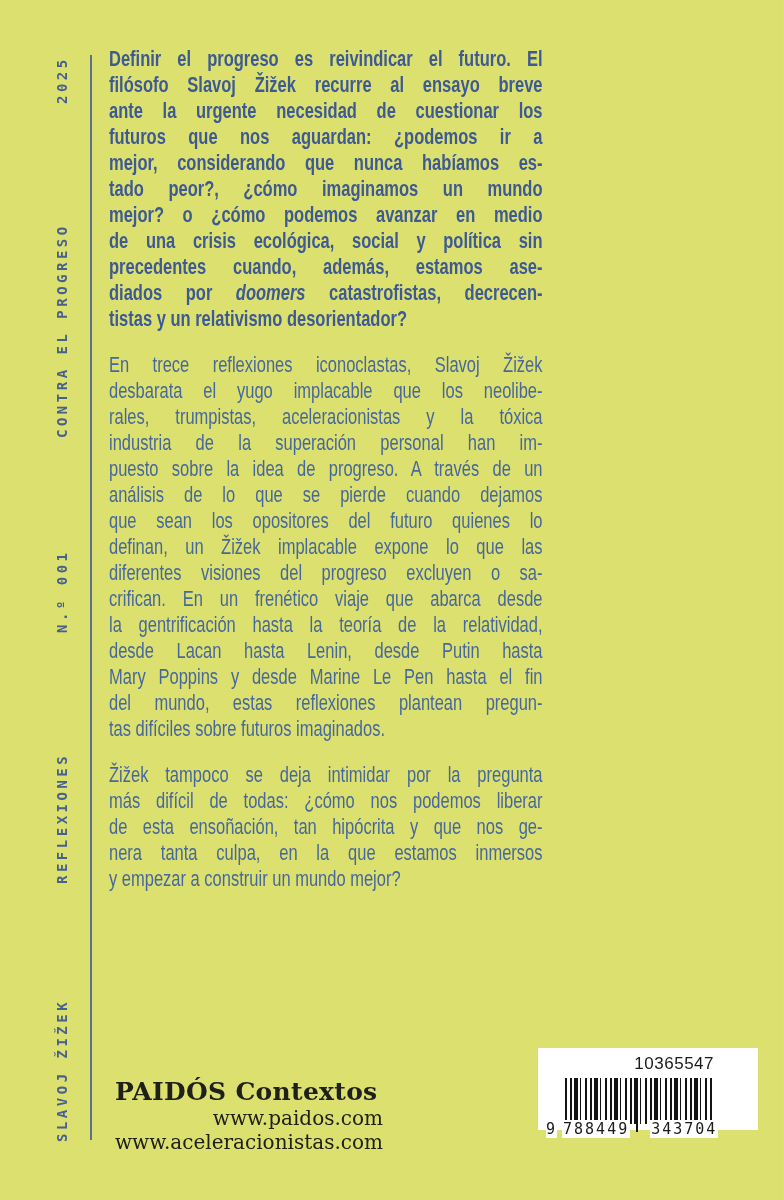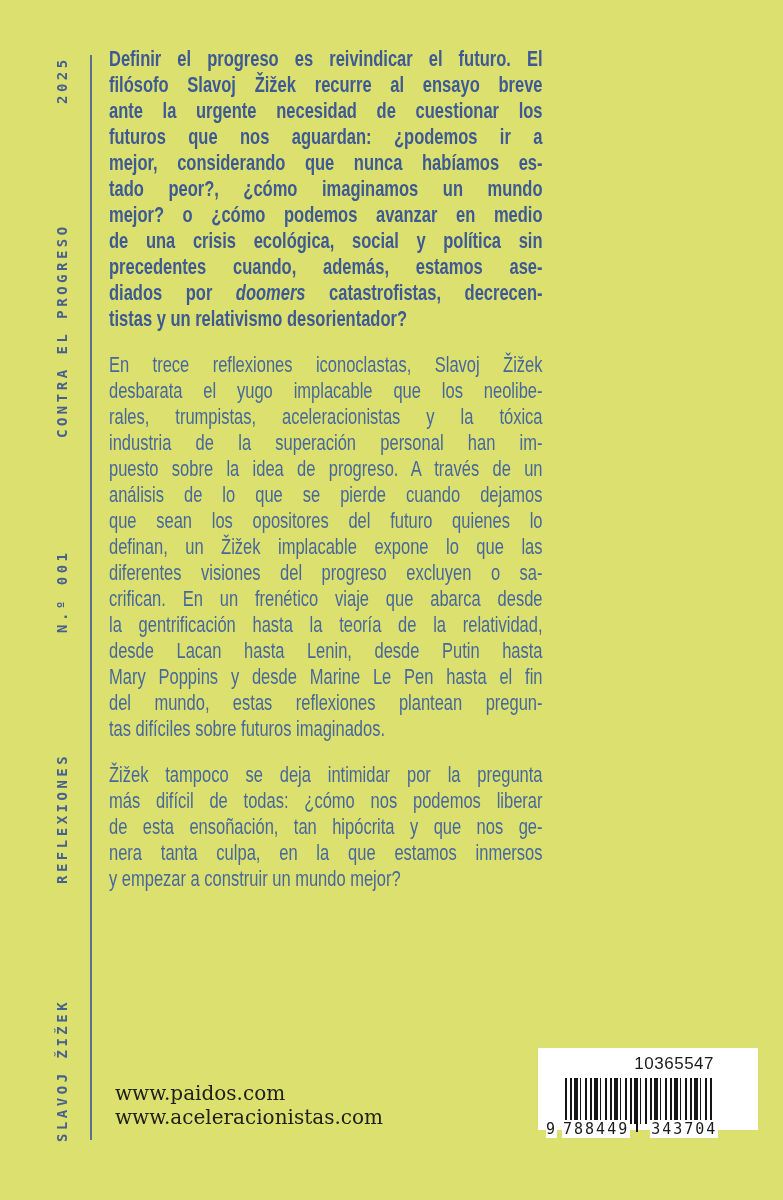--- a/index.html
+++ b/index.html
@@ -28,21 +28,21 @@
     position:absolute;left:109px;top:46px;width:578px;
     transform:scaleX(0.75);transform-origin:left top;
   }
   .para{margin:0 0 20px 0;font-size:22px;line-height:26px;color:#47689c;}
   .para.bold{font-weight:bold;color:#3d5a94;}
   .line{text-align:justify;text-align-last:justify;}
   .line.last{text-align-last:left;}
   
   .publisher{position:absolute;left:115px;top:1078px;color:#20201a;}
   .pub-name{font-family:"DejaVu Serif",serif;font-weight:bold;font-size:25px;line-height:28px;letter-spacing:0.3px;}
-  .pub-url{font-family:"DejaVu Serif",serif;font-size:20px;line-height:24px;}
+  .pub-url{font-family:"DejaVu Serif",serif;font-size:20px;line-height:24px;text-align:right;}
   .pub-url:first-of-type{margin-top:3px;}
   
   .barcode{position:absolute;left:538px;top:1048px;width:220px;height:82px;background:#ffffff;}
   .bc-sku{position:absolute;top:6px;right:44px;font-size:17px;color:#1a1a1a;letter-spacing:0.5px;}
   .bc-bars{
     position:absolute;left:27px;top:30px;width:147px;height:46px;
     background:repeating-linear-gradient(90deg,
       #141414 0 2px,transparent 2px 5px,
       #141414 5px 7px,transparent 7px 9px,
       #141414 9px 13px,transparent 13px 15px,
@@ -109,20 +109,21 @@
     <div class="para">
         <div class="line">Žižek tampoco se deja intimidar por la pregunta</div>
         <div class="line">más difícil de todas: ¿cómo nos podemos liberar</div>
         <div class="line">de esta ensoñación, tan hipócrita y que nos ge-</div>
         <div class="line">nera tanta culpa, en la que estamos inmersos</div>
         <div class="line last">y empezar a construir un mundo mejor?</div>
       </div>
   </div>
 
   <div class="publisher">
+    <div class="pub-name">PAIDÓS Contextos</div>
     <div class="pub-url">www.paidos.com</div>
     <div class="pub-url">www.aceleracionistas.com</div>
   </div>
 
   <div class="barcode">
     <div class="bc-sku">10365547</div>
     <div class="bc-bars"></div>
     <div class="bc-guard g-left"></div>
     <div class="bc-guard g-mid"></div>
     <div class="bc-guard g-right"></div>

